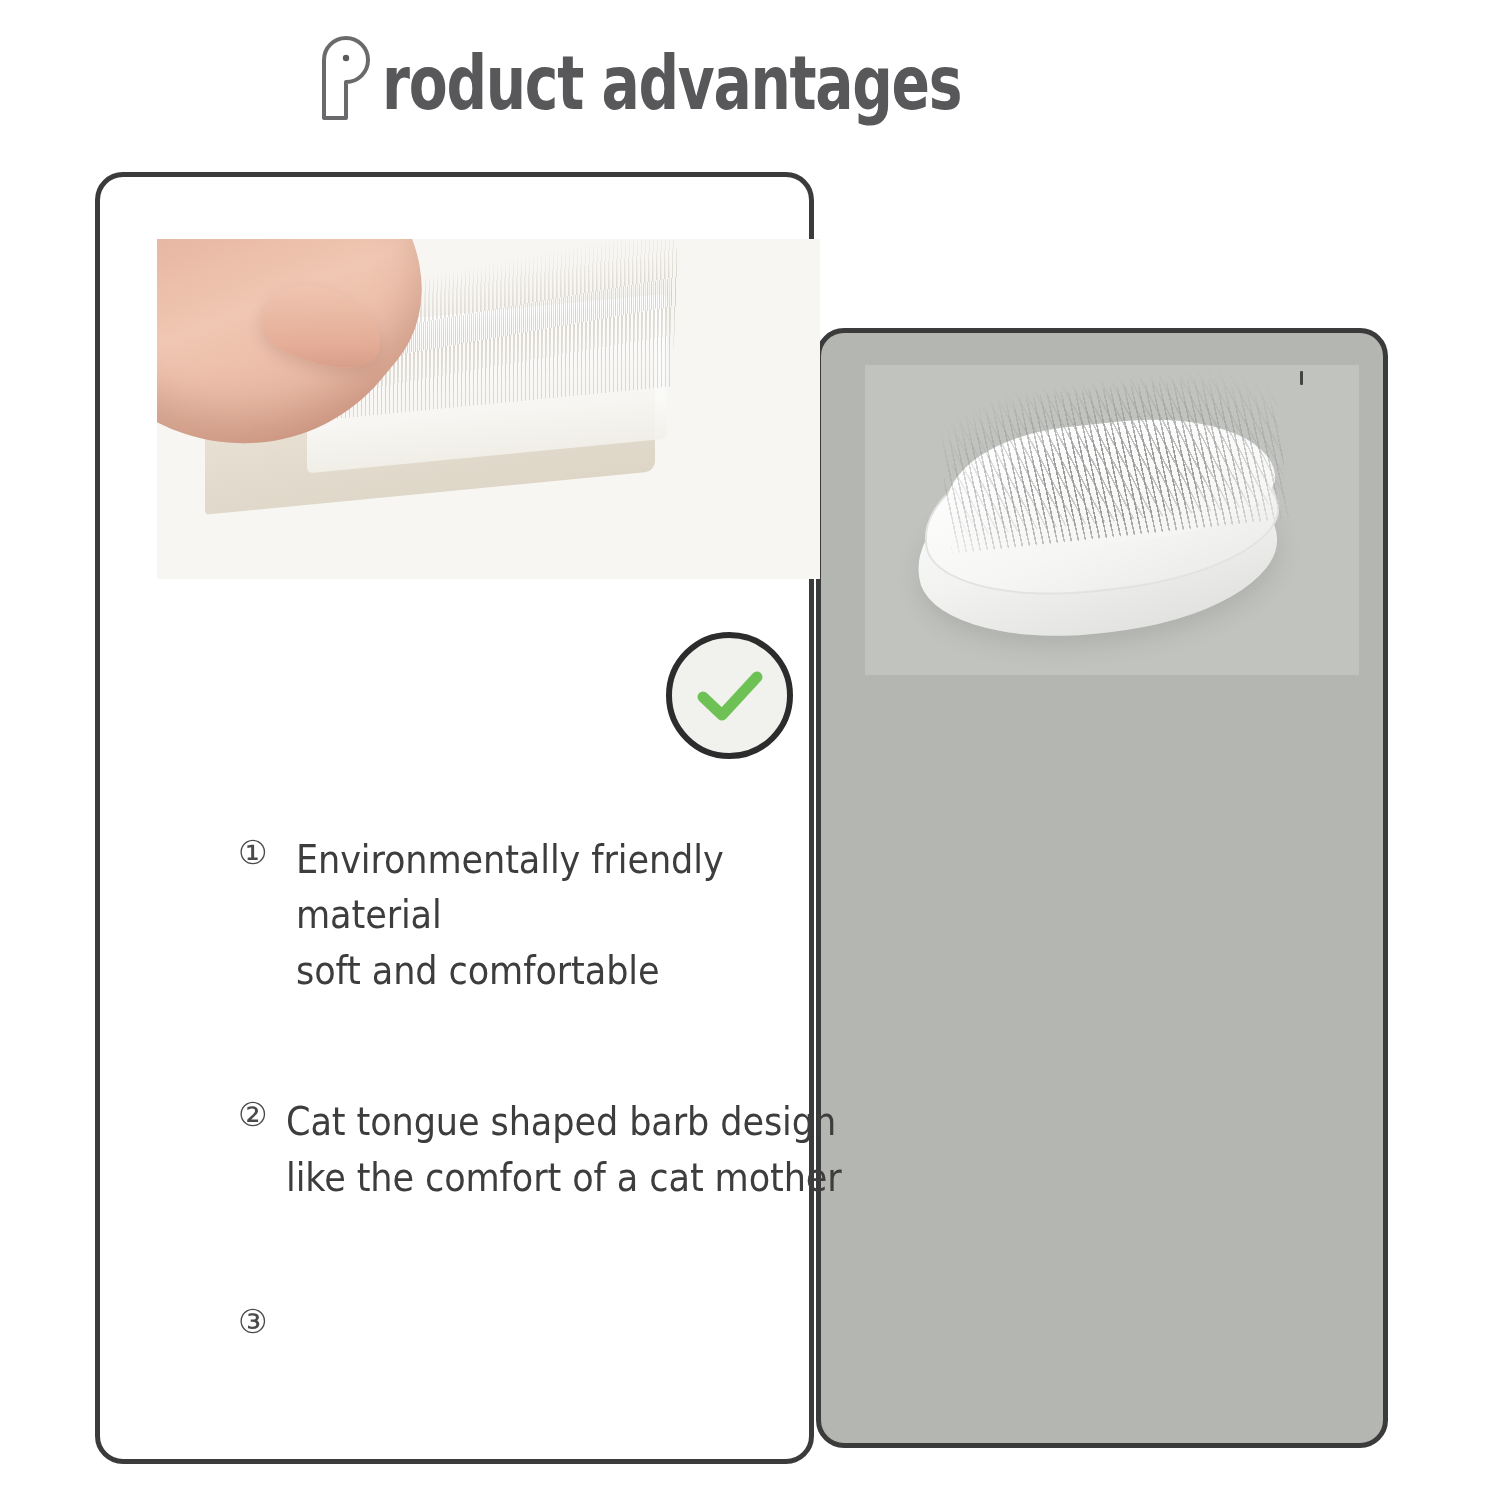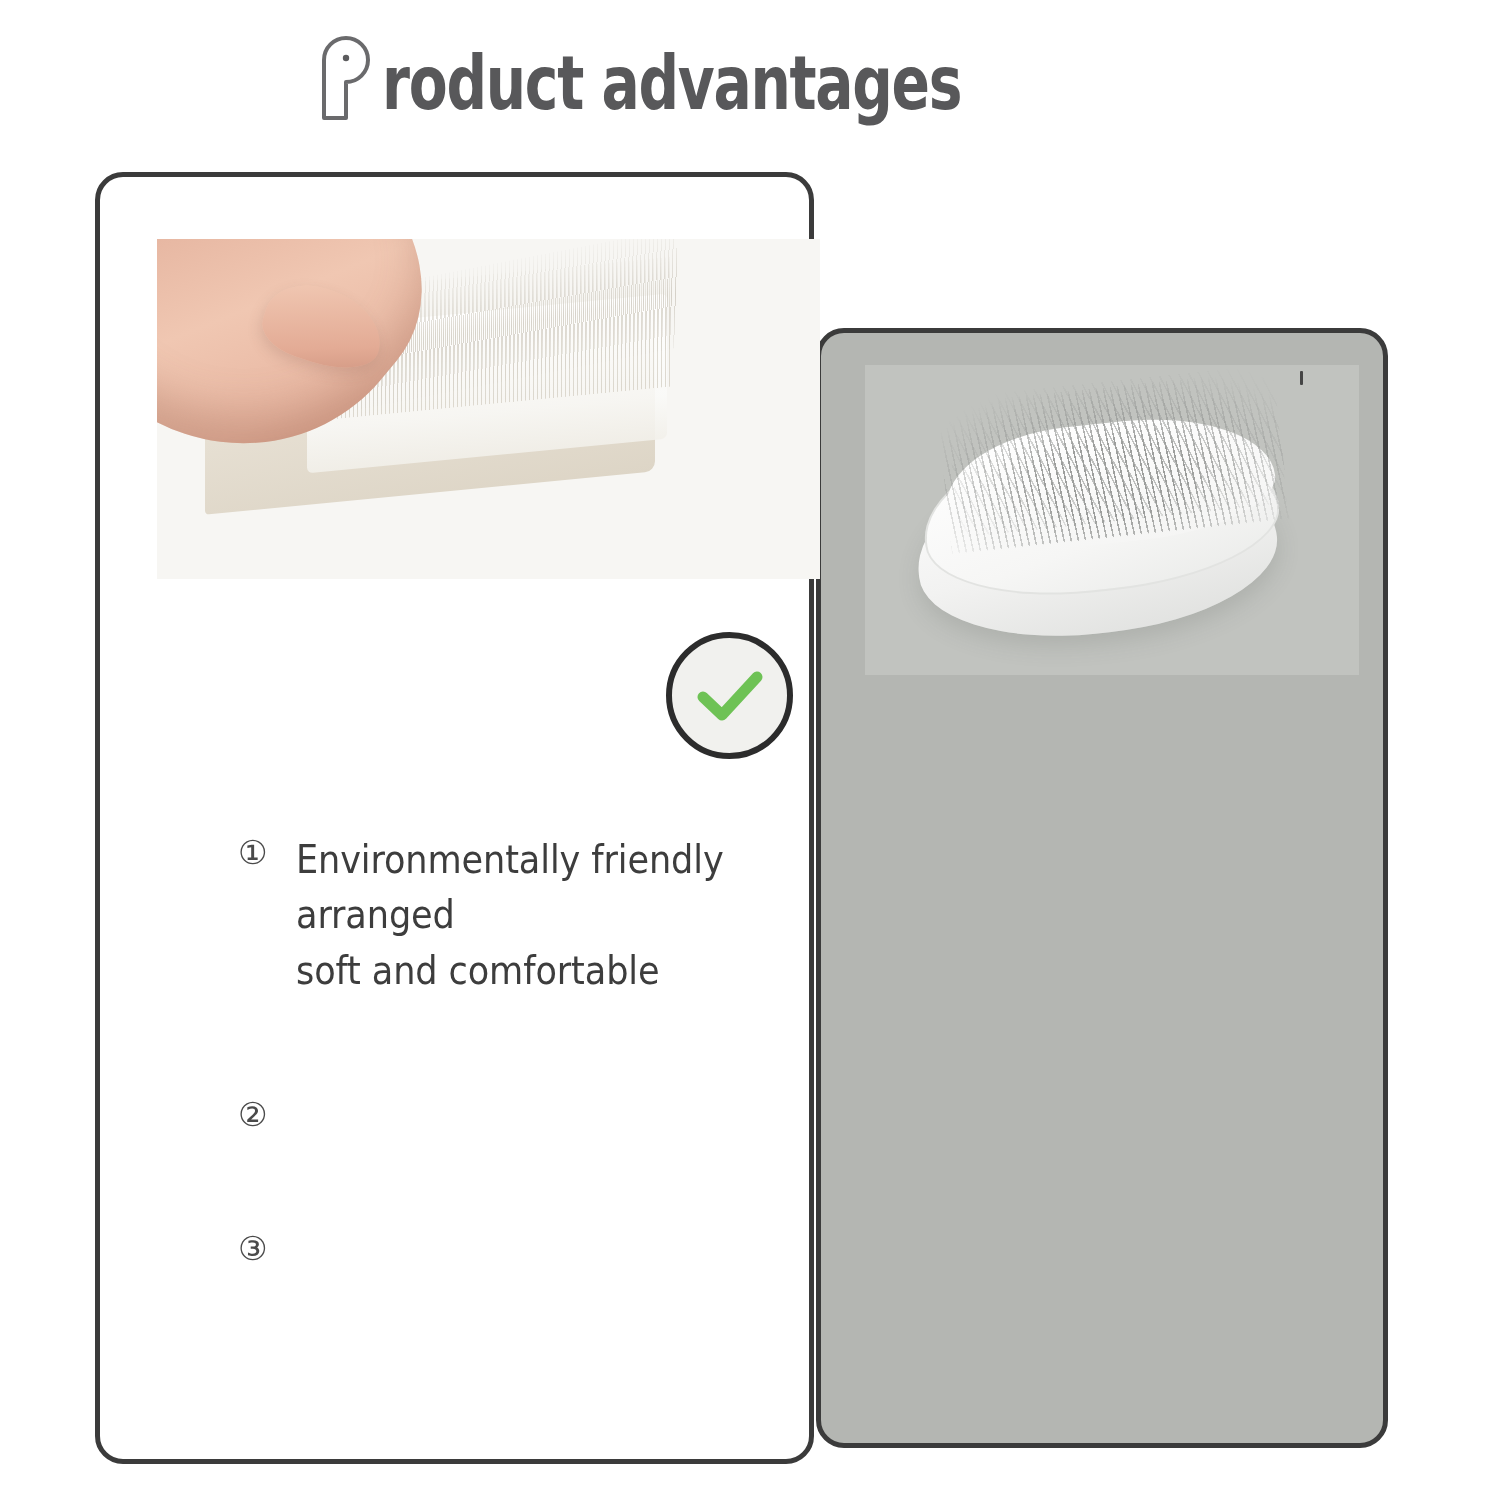--- a/index.html
+++ b/index.html
@@ -333,25 +333,27 @@
 
   <div id="badge-check">
     <svg width="78" height="78" viewBox="0 0 78 78" aria-hidden="true">
       <path d="M12 40 L31 58 L66 20" fill="none" stroke="#6ec255" stroke-width="11" stroke-linecap="round" stroke-linejoin="round"></path>
     </svg>
   </div>
 
   <div class="bullets" id="bullets-good">
     <div class="bullet">
       <span class="bullet-num">①</span>
-      <span class="bullet-text">Environmentally friendly arranged
+      <span class="bullet-text">Environmentally friendly material
  soft and comfortable</span>
     </div>
     <div class="bullet">
       <span class="bullet-num">②</span>
+      <span class="bullet-text">Cat tongue shaped barb design
+ like the comfort of a cat mother</span>
     </div>
     <div class="bullet">
       <span class="bullet-num">③</span>
     </div>
   </div>
 </div>
 
 <div class="card" id="card-bad">
 
   <div class="photo" id="photo-bad">

